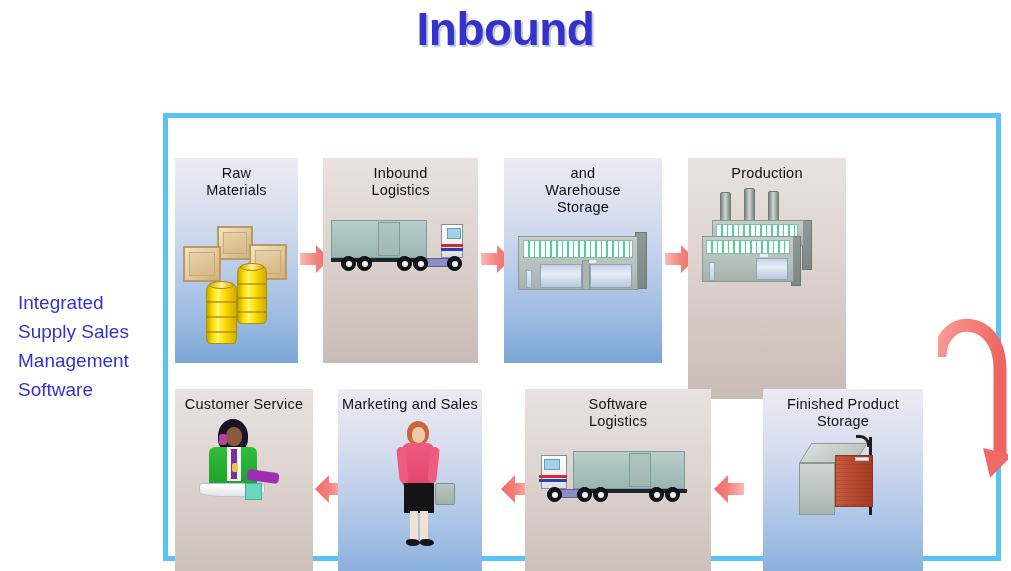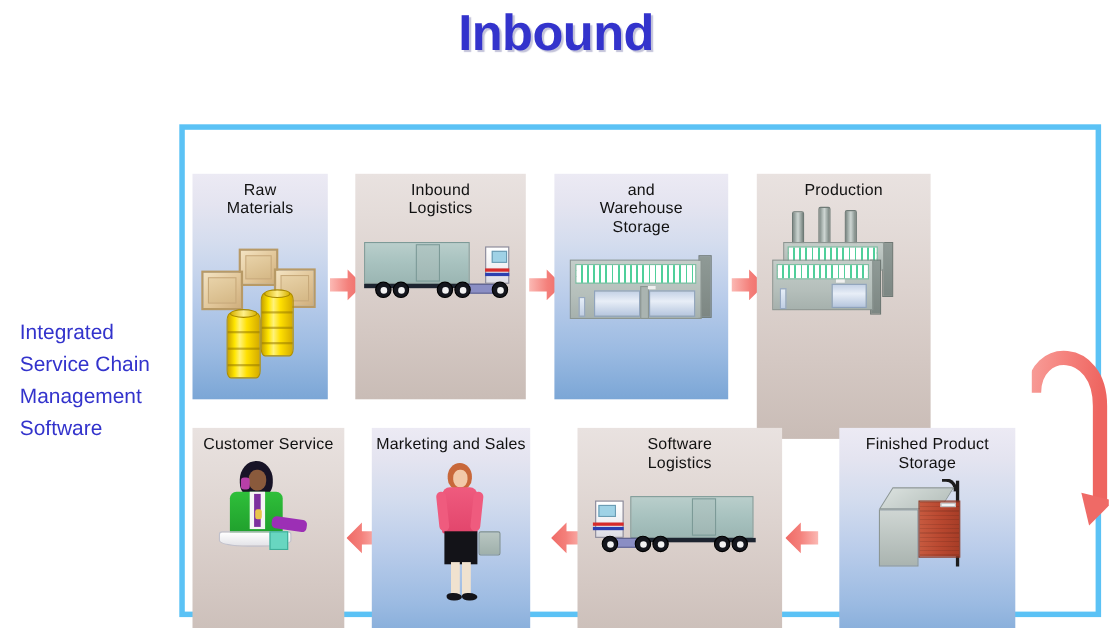--- a/index.html
+++ b/index.html
@@ -305,21 +305,21 @@
     box-sizing: border-box;
   }
 </style>
 </head>
 <body>
 
 <div id="page-title">Inbound</div>
 
 <div id="side-caption">
   <div>Integrated</div>
-  <div>Service Chain</div>
+  <div>Supply Sales</div>
   <div>Management</div>
   <div>Software</div>
 </div>
 
 <div id="diagram-frame">
 <div id="diagram-inner">
 
   <div class="panel blue" style="left:7px; top:7px; width:123px; height:205px;">
     <div class="panel-label">
       <div>Raw</div>

